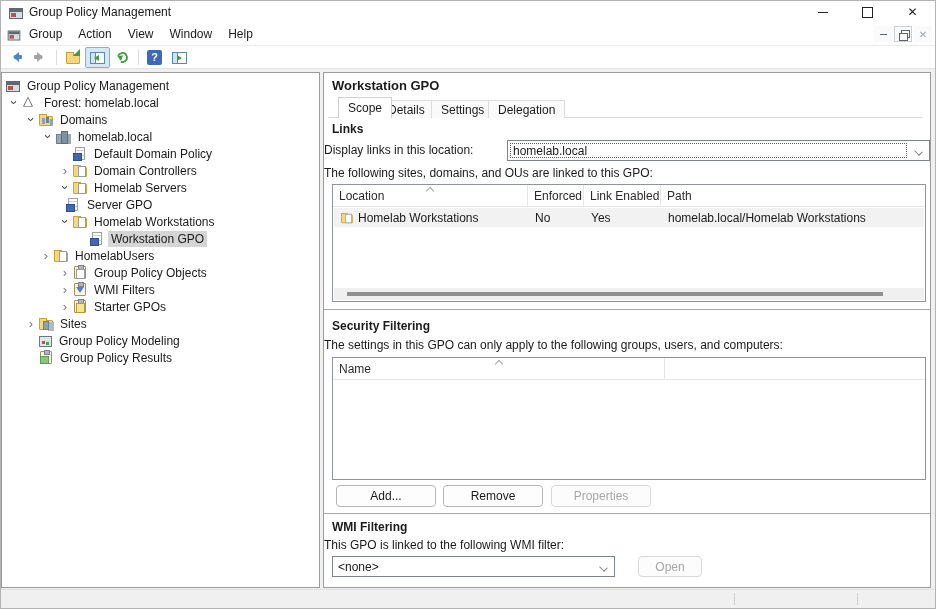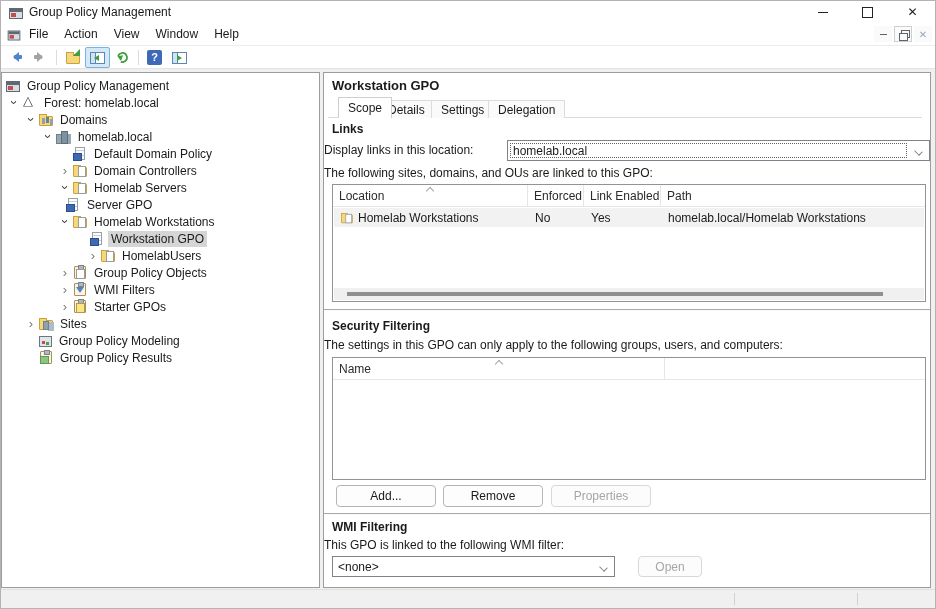--- a/index.html
+++ b/index.html
@@ -138,21 +138,21 @@
           <span class="glyph-max"></span>
         </div>
       <div class="win-btn">
           <span class="glyph-close"></span>
         </div>
     </div>
   </div>
 
   <div class="menubar">
     <span class="ic ic-gpmc" style="margin-left:6px; transform:scale(0.9)"></span>
-    <span class="menu-item">File</span>
+    <span class="menu-item">Group</span>
     <span class="menu-item">Action</span>
     <span class="menu-item">View</span>
     <span class="menu-item">Window</span>
     <span class="menu-item">Help</span>
     <div class="mdi-controls">
       <div class="mdi-btn">
           <span class="mdi-min"></span>
         </div>
       <div class="mdi-btn framed">
           <span class="mdi-restore"></span>
@@ -234,21 +234,21 @@
       <div class="trow" style="padding-left:55px">
           <span class="slot"><span class="chev exp"></span></span>
           <span class="ic ic-folder ic-ou"></span>
           <span class="lbl">Homelab Workstations</span>
         </div>
       <div class="trow selected" style="padding-left:72px">
           <span class="slot"></span>
           <span class="ic ic-gpo"></span>
           <span class="lbl">Workstation GPO</span>
         </div>
-      <div class="trow" style="padding-left:83px">
+      <div class="trow" style="padding-left:36px">
           <span class="slot"><span class="chev col"></span></span>
           <span class="ic ic-folder ic-ou"></span>
           <span class="lbl">HomelabUsers</span>
         </div>
       <div class="trow" style="padding-left:55px">
           <span class="slot"><span class="chev col"></span></span>
           <span class="ic ic-clip ic-gpoc"></span>
           <span class="lbl">Group Policy Objects</span>
         </div>
       <div class="trow" style="padding-left:55px">

